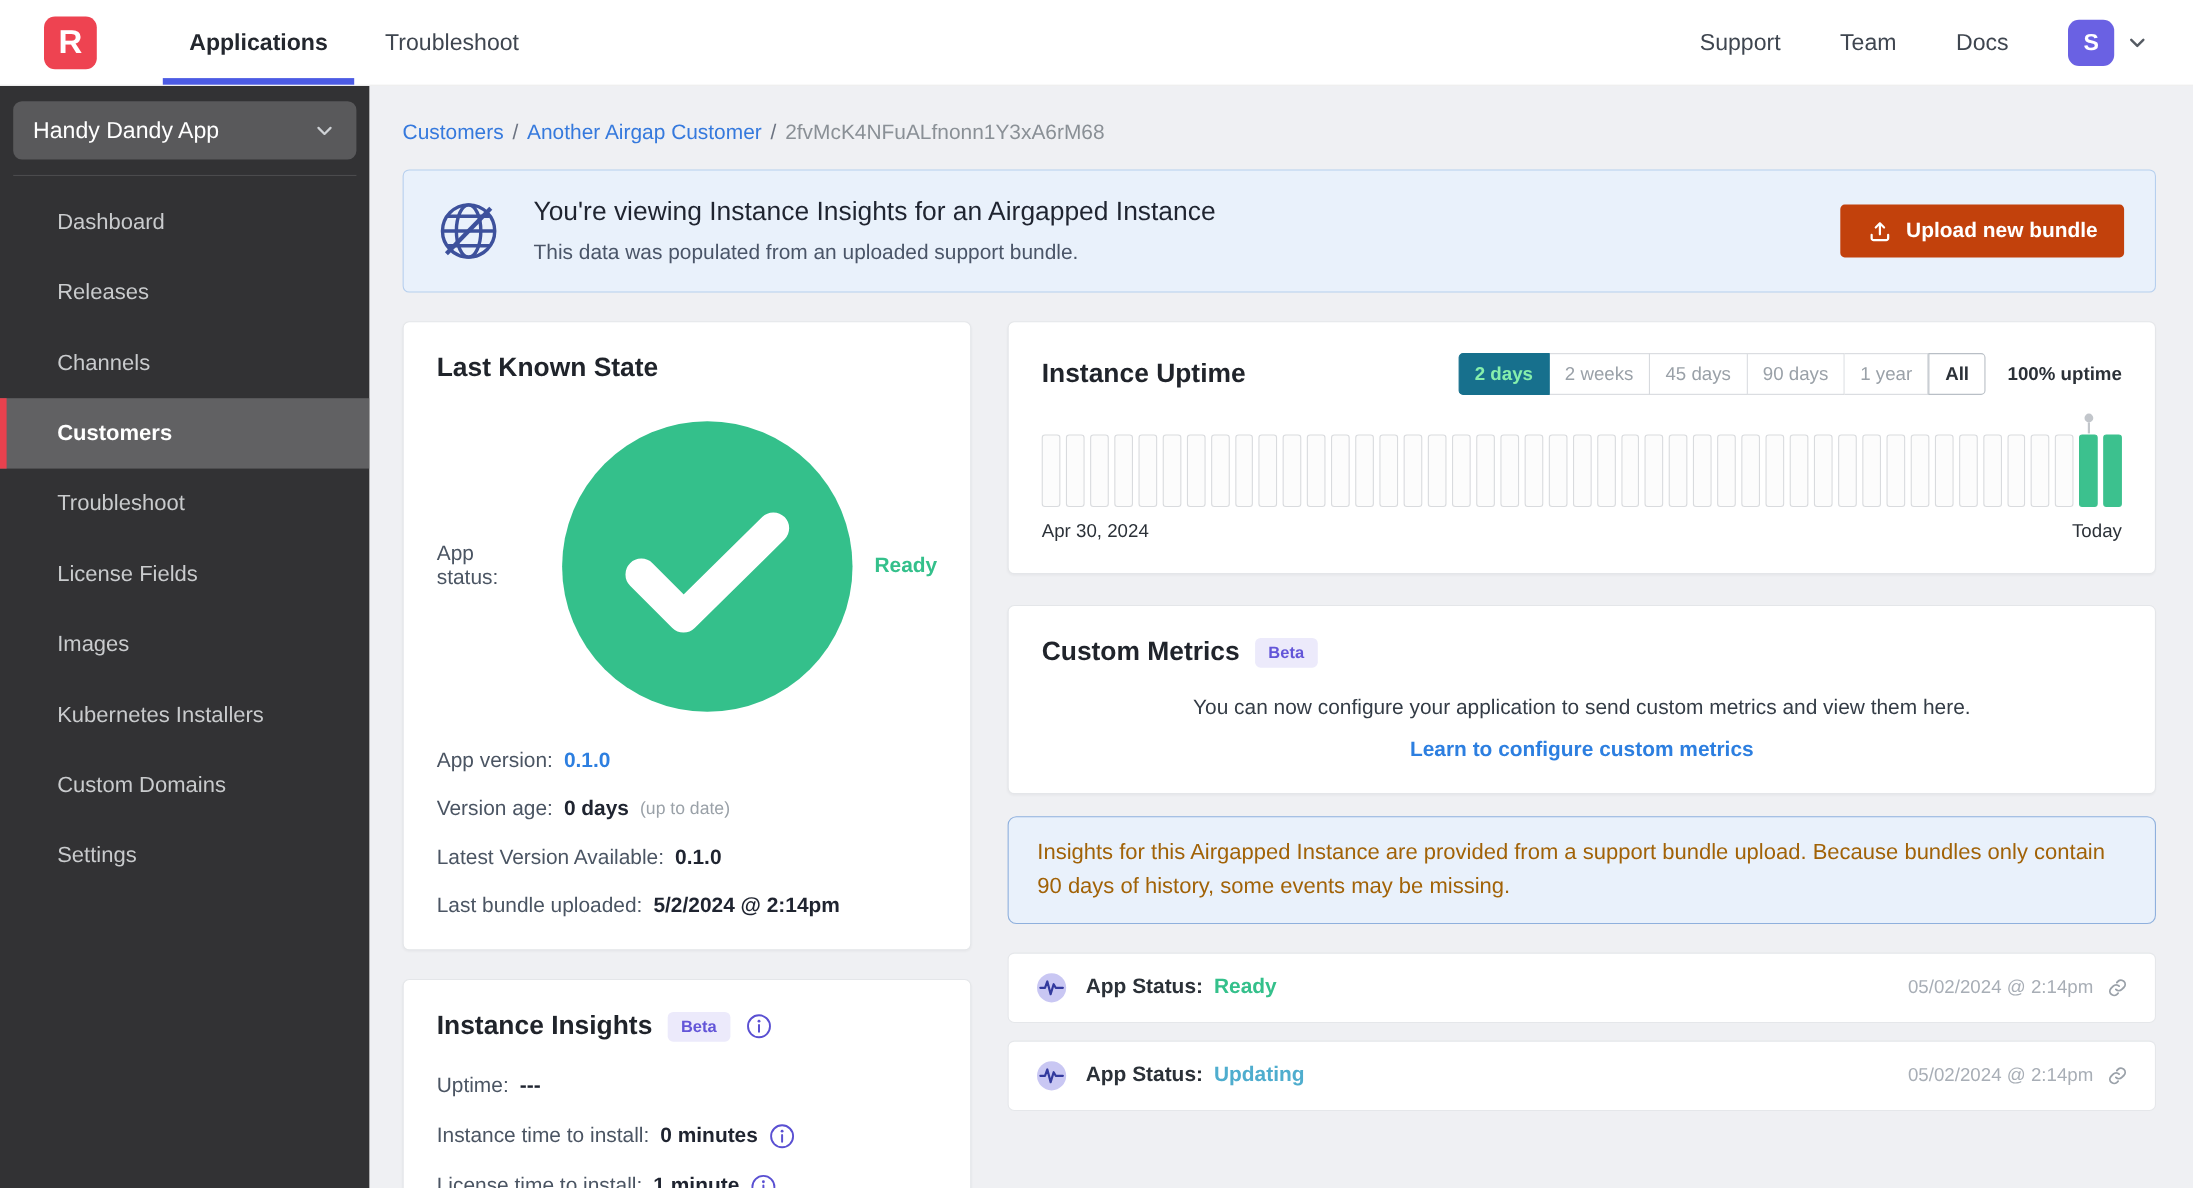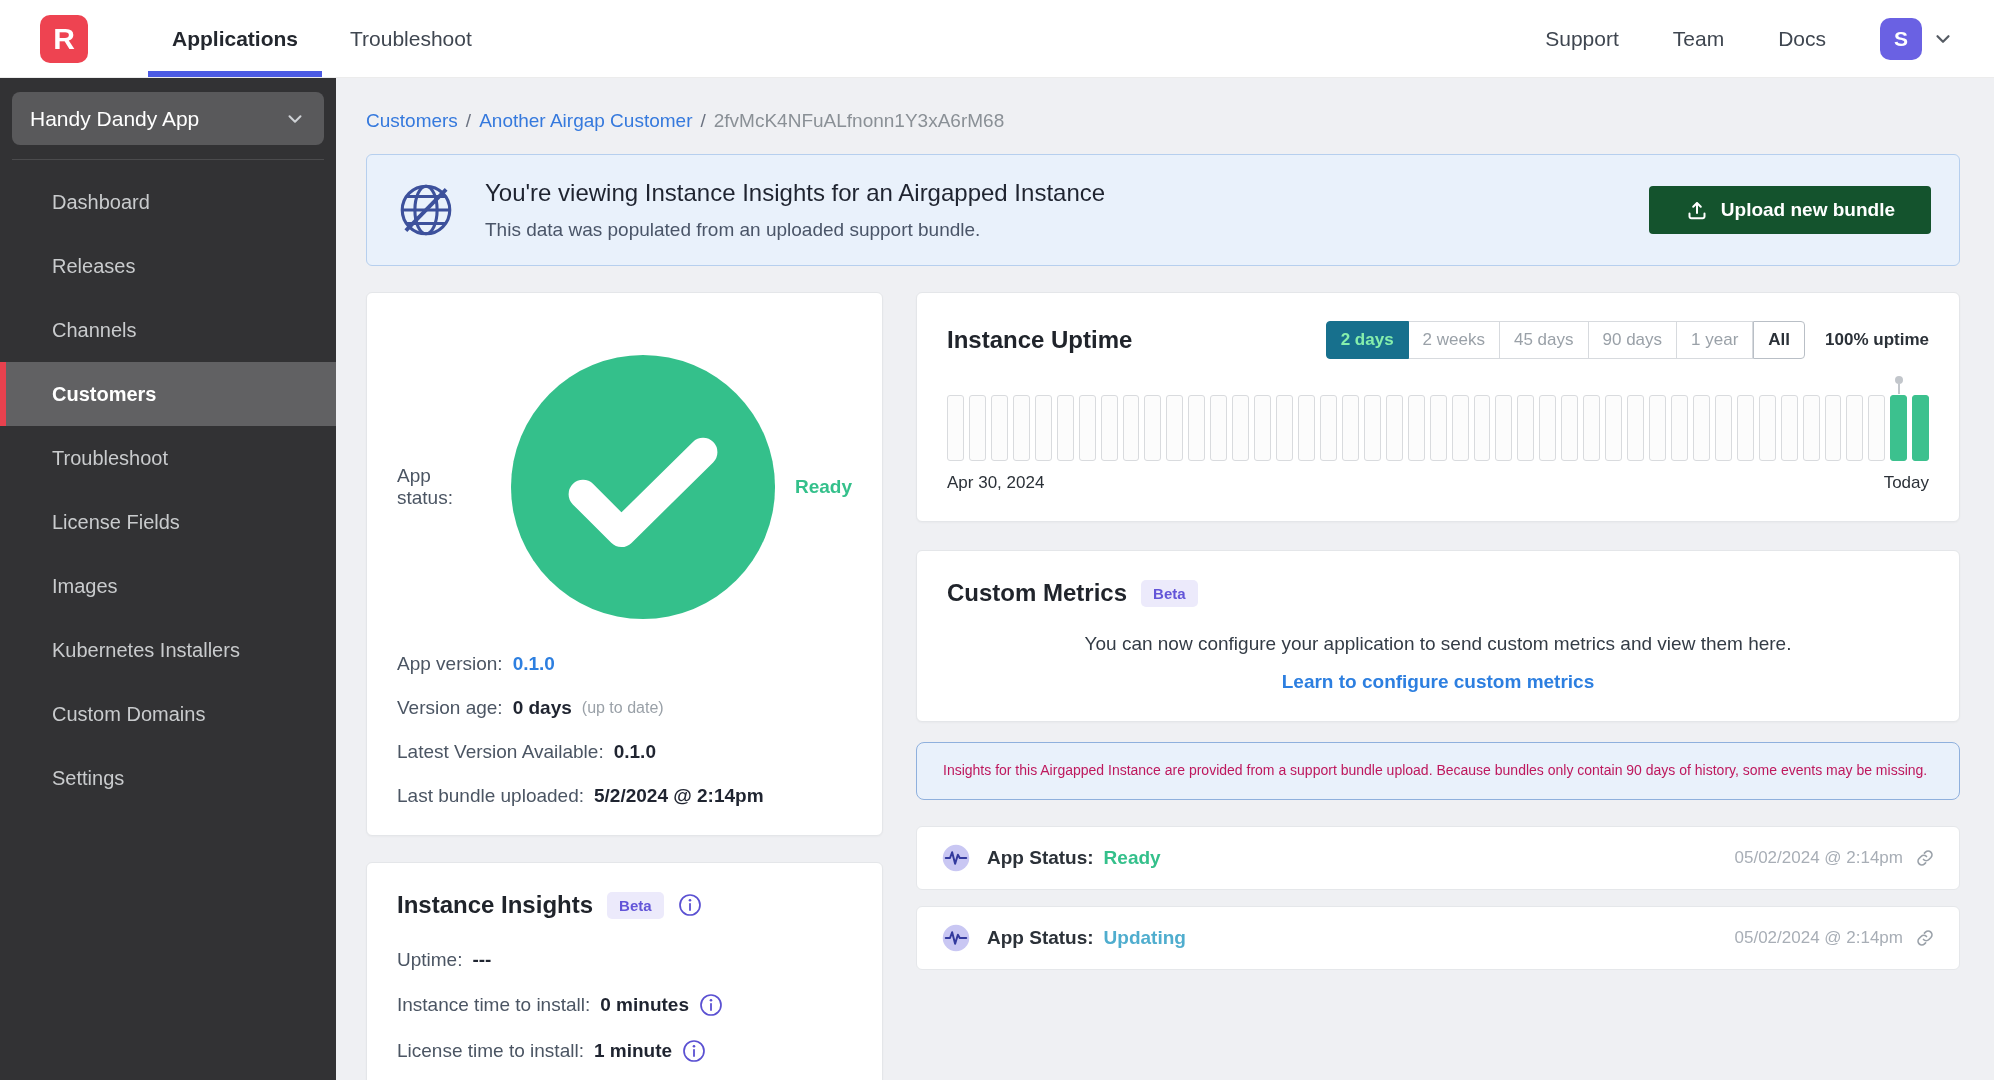--- a/index.html
+++ b/index.html
@@ -39,22 +39,22 @@
           padding:32px 34px 0 30px; overflow:hidden; }
   .breadcrumb { font-size:19px; color:#8a9096; margin-bottom:22px; }
   .breadcrumb a { color:#3579dd; text-decoration:none; cursor:pointer; }
   .breadcrumb .sep { color:#6b7280; margin:0 8px; }
 
   .banner { display:flex; align-items:center; background:#e9f1fb; border:1px solid #b6cfee;
             border-radius:6px; padding:18px 28px; min-height:112px; }
   .banner .globe { width:62px; height:62px; flex:none; margin-right:28px; }
   .banner-title { font-size:24px; font-weight:400; color:#1f2430; }
   .banner-sub { font-size:19px; color:#4a5568; margin-top:12px; }
-  .upload-btn { margin-left:auto; background:#14532d; color:#fff; border:none; border-radius:4px;
-                height:48px; padding:0 36px; font-size:19px; font-weight:700; display:flex;
+  .upload-btn { margin-left:auto; background:#c2410c; color:#fff; border:none; border-radius:4px;
+                height:48px; padding:0 24px; font-size:19px; font-weight:700; display:flex;
                 align-items:center; gap:12px; cursor:pointer; font-family:inherit; }
   .upload-btn svg { width:24px; height:24px; }
 
   .columns { display:flex; gap:33px; margin-top:26px; align-items:flex-start; }
   .col-left { width:517px; flex:none; }
   .col-right { flex:1; min-width:0; }
 
   .card { background:#fff; border:1px solid #e4e6e9; border-radius:6px; padding:28px 30px;
           box-shadow:0 1px 2px rgba(0,0,0,.03); }
   .col-left .card { margin-bottom:26px; }
@@ -97,21 +97,21 @@
   .cm-text { text-align:center; font-size:19px; color:#343c46; margin-top:26px; }
   .cm-link { text-align:center; font-size:19px; color:#2d7fe0; font-weight:700; margin-top:16px; cursor:pointer; }
 
   
   .activity-header { display:flex; align-items:center; gap:18px; margin-top:32px; }
   .act-btn { height:44px; background:#fff; border:1px solid #c6ccd3; border-radius:4px; padding:0 18px;
              display:flex; align-items:center; gap:11px; font-size:18px; font-weight:600; color:#1b7c93;
              cursor:pointer; font-family:inherit; }
   .act-btn svg { width:22px; height:22px; }
   .notice { margin-top:20px; background:#e9f1fb; border:1px solid #8fb0dd; border-radius:8px;
-            padding:17px 26px; font-size:14px; color:#be185d; line-height:1.55; }
+            padding:17px 26px; font-size:20px; color:#a16207; line-height:1.55; }
   .act-row { margin-top:16px; background:#fff; border:1px solid #e5e7ea; border-radius:6px;
              height:64px; display:flex; align-items:center; padding:0 24px; }
   .act-row:first-of-type { margin-top:26px; }
   .act-ic { width:30px; height:30px; margin-right:16px; }
   .act-ic svg { width:100%; height:100%; }
   .act-label { font-size:19px; font-weight:600; color:#2b3138; margin-right:10px; }
   .act-value { font-size:19px; font-weight:700; }
   .act-right { margin-left:auto; display:flex; align-items:center; gap:12px; }
   .act-time { font-size:17px; color:#a8aeb6; }
   .link-ic { width:20px; height:20px; cursor:pointer; }
@@ -191,20 +191,21 @@
             <path d="M4.5 15.5v3A1.8 1.8 0 0 0 6.3 20.3h11.4a1.8 1.8 0 0 0 1.8-1.8v-3"></path>
         </svg>
         <span>Upload new bundle</span>
       </button>
     </div>
 
     <div class="columns">
 
       <div class="col-left">
         <div class="card">
+          <div class="card-title">Last Known State</div>
           <div id="lksRows">
               <div class="kv-row">
                 <span class="kv-label">App status:</span>
                 <span class="v-status">
                   <span class="icon" style="display: inline-flex;">
                     <svg viewBox="0 0 24 24" style="width: 100%; height: 100%;">
                       <circle cx="12" cy="12" r="11" fill="#34c08b"></circle>
                       <path d="M7 12.6l3.2 3.2L17 9.1" stroke="#fff" stroke-width="2.4" fill="none" stroke-linecap="round" stroke-linejoin="round"></path>
                     </svg>
                   </span>

